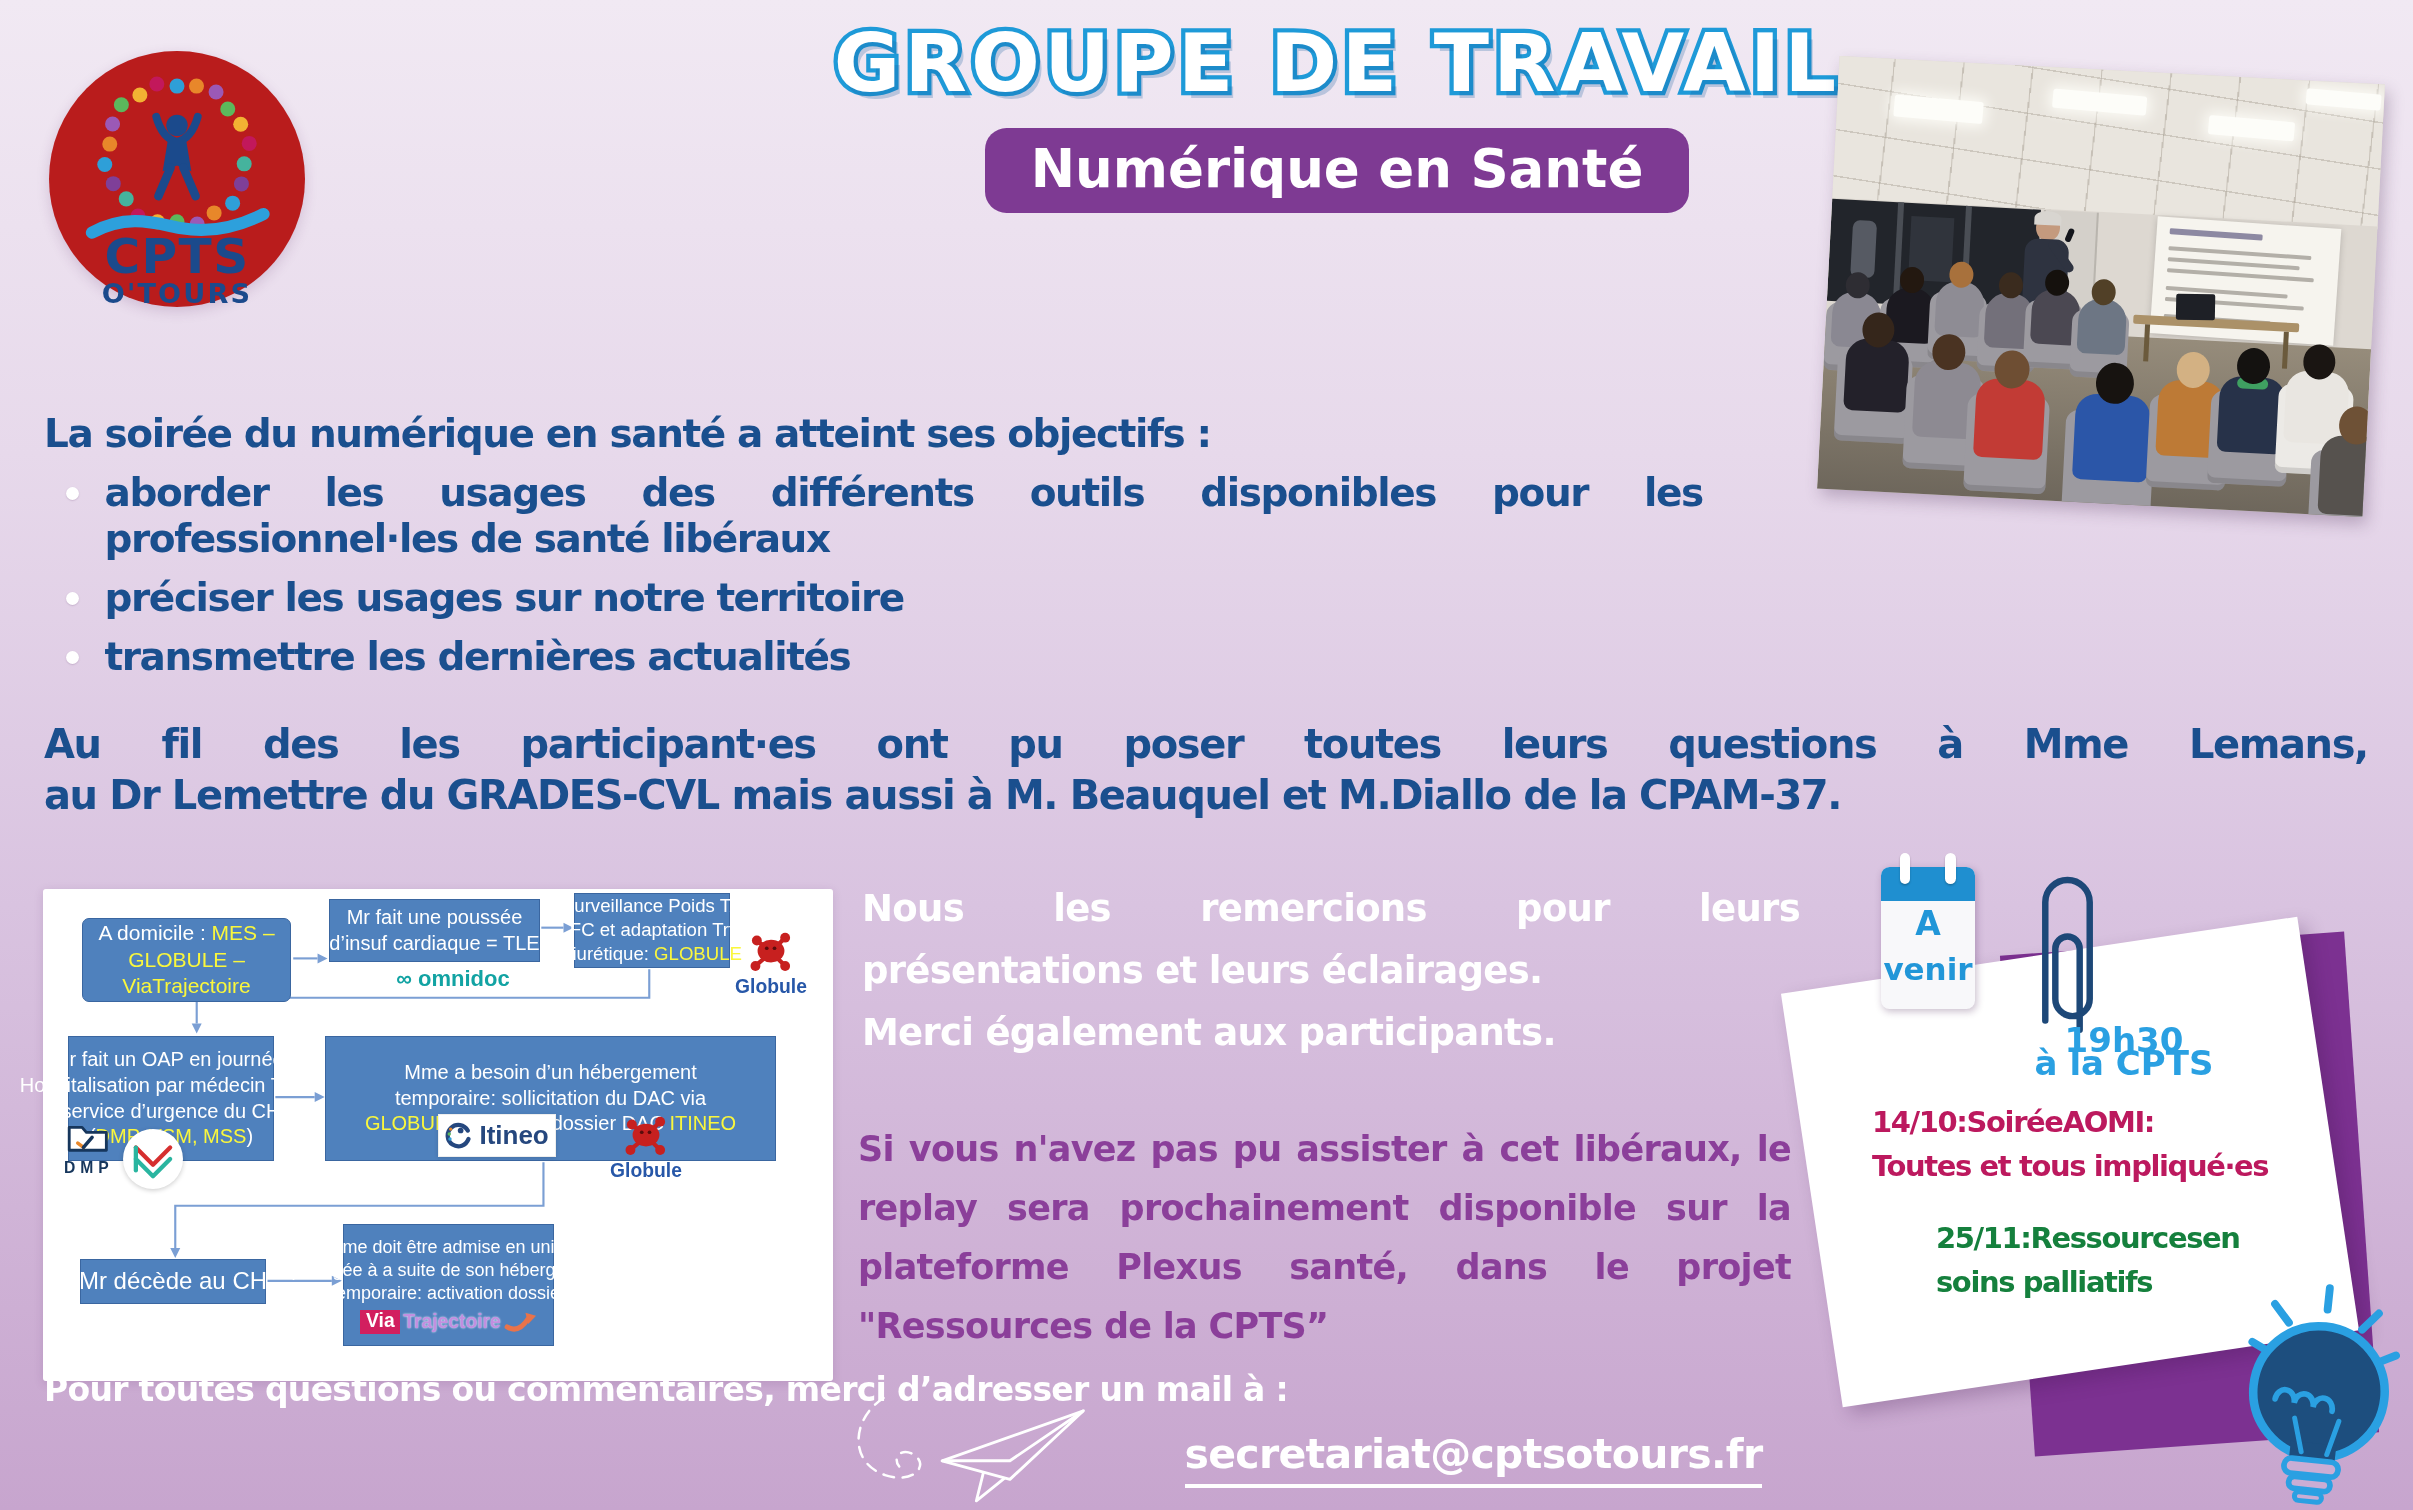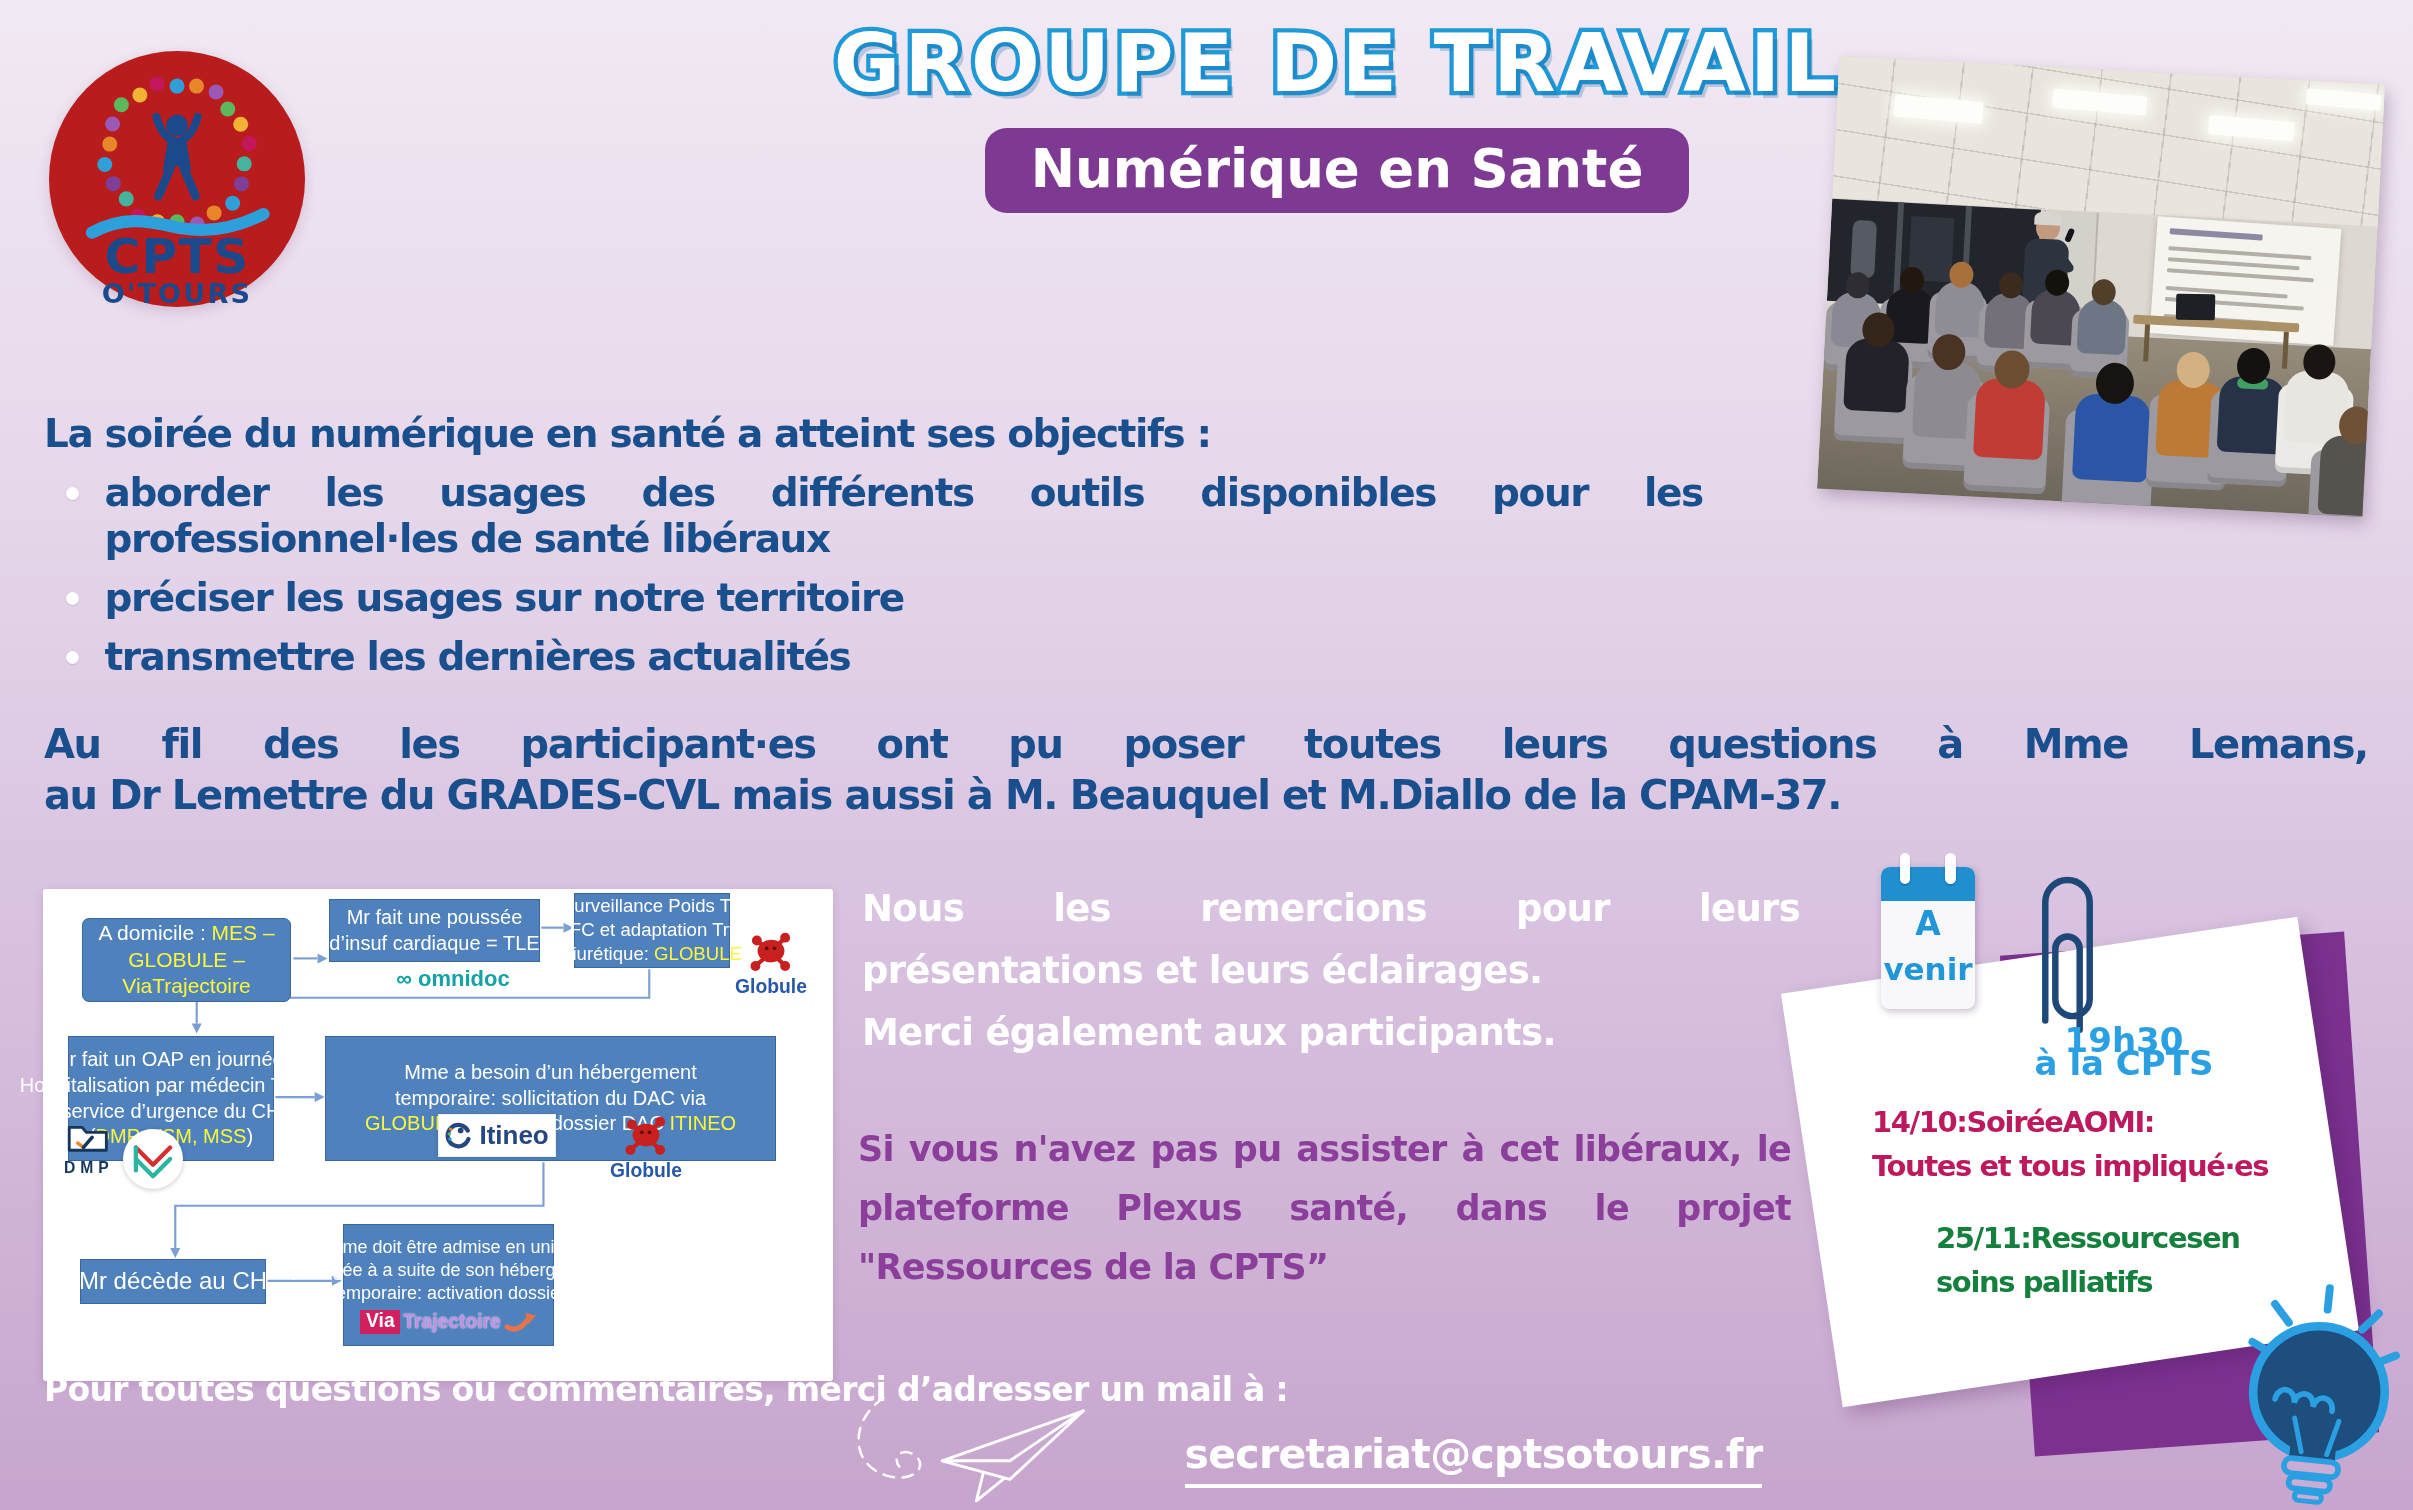--- a/index.html
+++ b/index.html
@@ -433,20 +433,28 @@
       <span>n'avez</span>
       <span>pas</span>
       <span>pu</span>
       <span>assister</span>
       <span>à</span>
       <span>cet</span>
       <span>libéraux,</span>
       <span>le</span>
     </div>
     <div class="ln jrow">
+      <span>replay</span>
+      <span>sera</span>
+      <span>prochainement</span>
+      <span>disponible</span>
+      <span>sur</span>
+      <span>la</span>
+    </div>
+    <div class="ln jrow">
       <span>plateforme</span>
       <span>Plexus</span>
       <span>santé,</span>
       <span>dans</span>
       <span>le</span>
       <span>projet</span>
     </div>
     <div class="ln">"Ressources de la CPTS”</div>
   </div>
 

